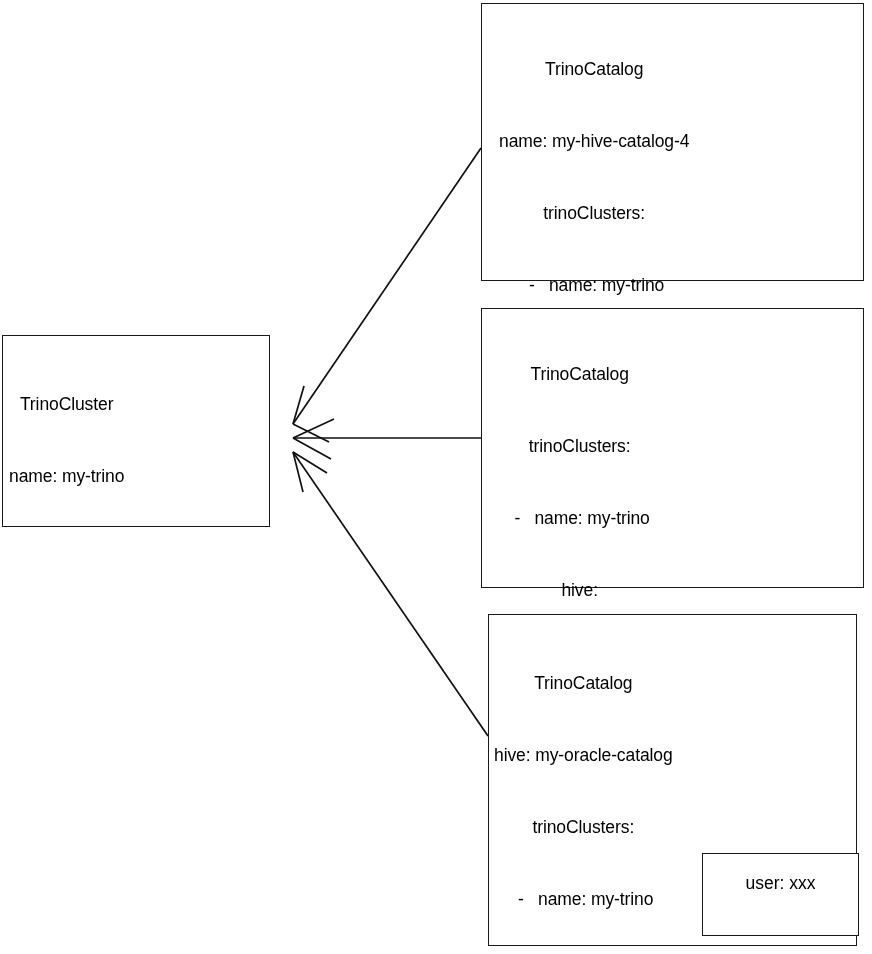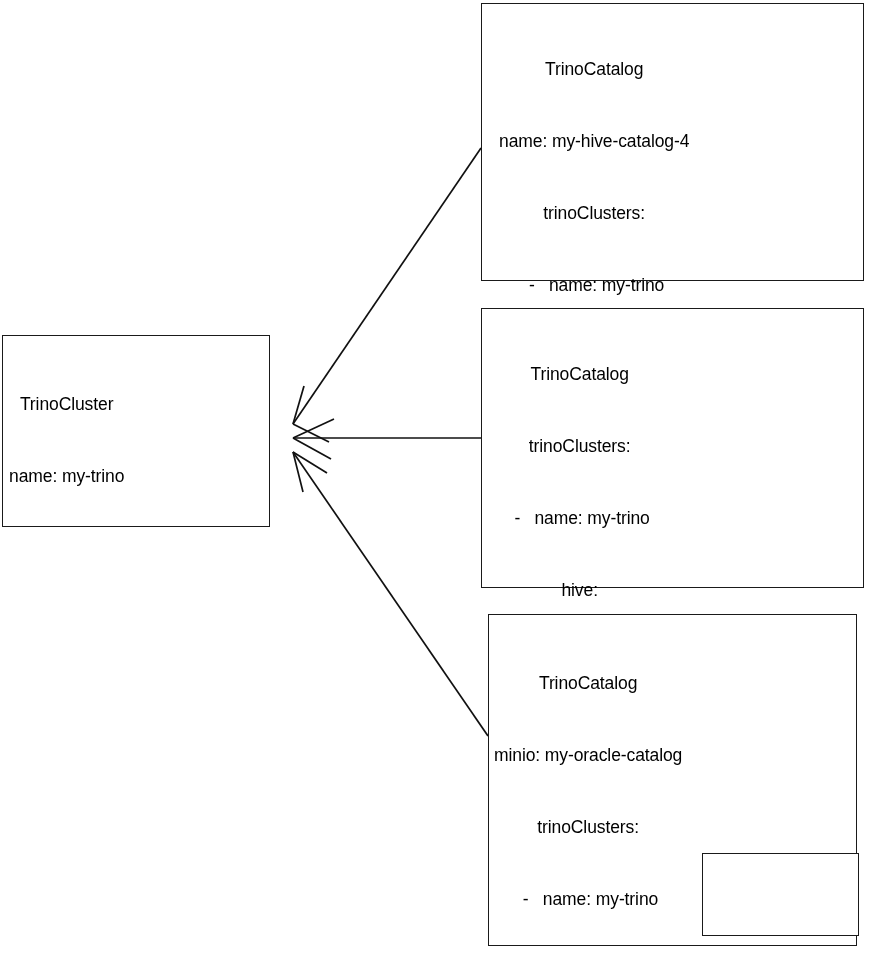--- a/index.html
+++ b/index.html
@@ -128,25 +128,26 @@
       <span class="line">hive:</span>
       <span class="line">   hdfs:</span>
       <span class="line">      # TBD</span>
       <span class="line">   metastore: # whatever</span>
     </div>
   </div>
 
   <div class="box" style="left:488px; top:614px; width:369px; height:332px;">
     <div class="yaml" style="left:5px; top:8px;">
       <span class="line">TrinoCatalog</span>
-      <span class="line">minio: my-oracle-catalog</span>
+      <span class="line">hive: my-oracle-catalog</span>
       <span class="line">trinoClusters:</span>
       <span class="line"> -   name: my-trino</span>
       
       
       
     </div>
   </div>
 
   <div class="secret-box" style="left:702px; top:853px; width:157px; height:83px;">
+    <div class="secret-text" style="left:0; top:17px;">user: xxx</div>
   </div>
 
 </div>
 
 </body></html>

